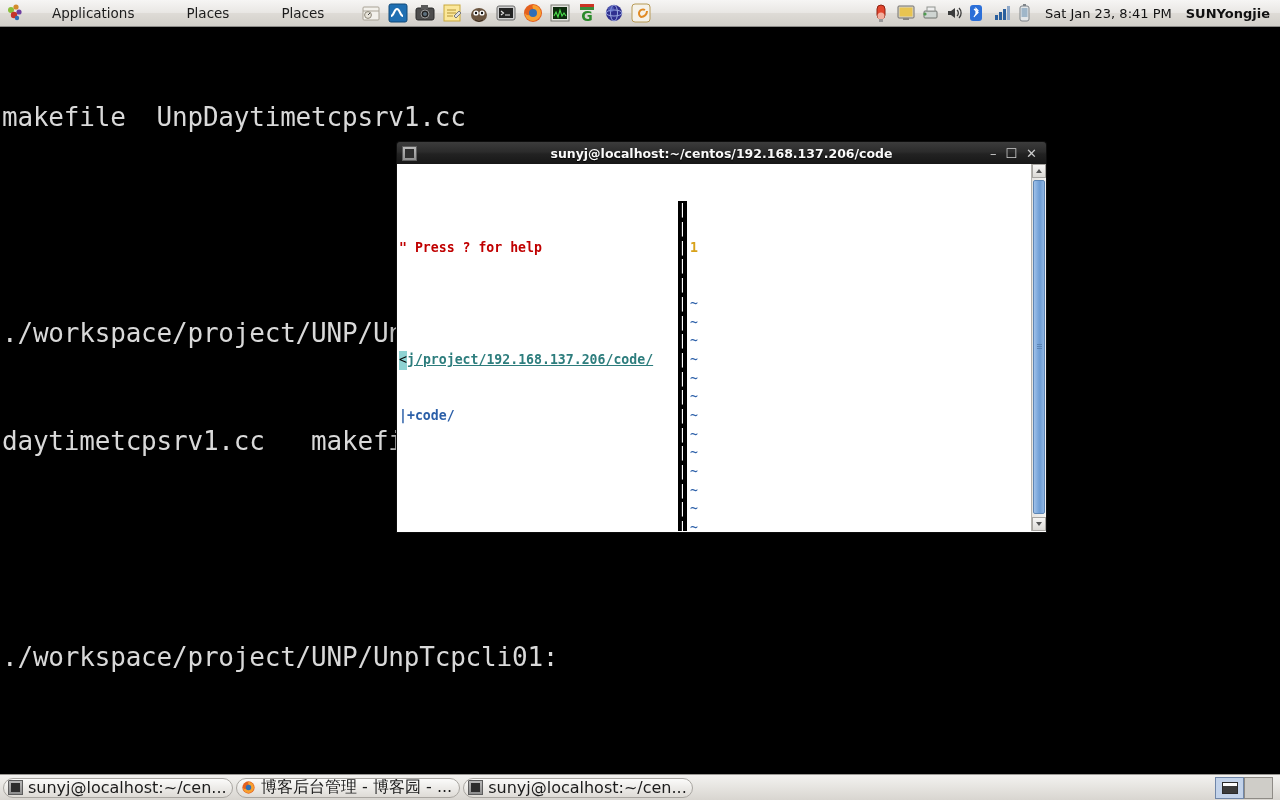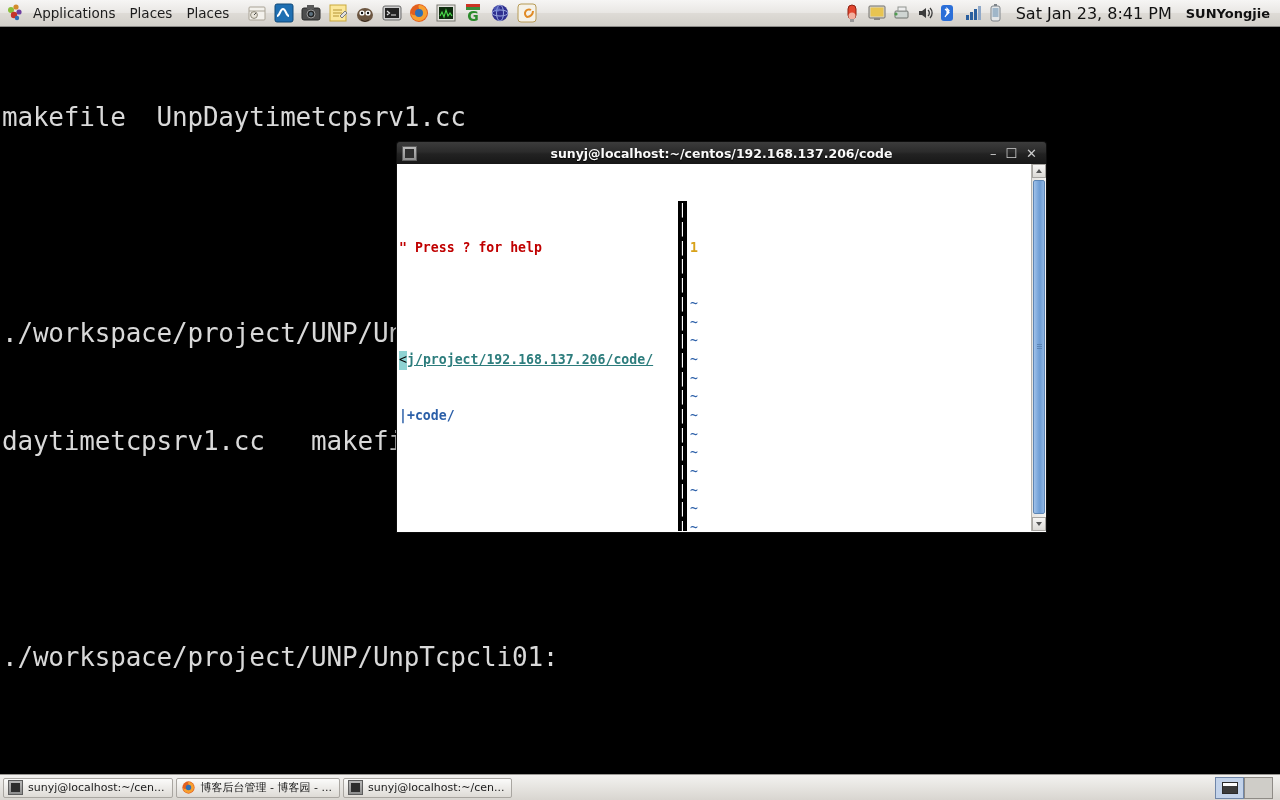--- a/index.html
+++ b/index.html
@@ -13,30 +13,30 @@
   
   #panel {
     position: absolute; left: 0; top: 0; width: 1280px; height: 27px;
     background: linear-gradient(to bottom, #f6f5f4 0%, #e9e7e4 48%, #dedbd6 52%, #d2cfc9 100%);
     border-bottom: 1px solid #8c8b88;
     display: flex; align-items: center;
     font-size: 13.5px; color: #1c1c1c;
     font-family: "DejaVu Sans", sans-serif;
   }
   .menu-item {
-    padding: 3px 7px; margin: 0 0; cursor: default; white-space: nowrap;
+    padding: 3px 7px; margin: 0 19px; cursor: default; white-space: nowrap;
     font-size: 13.5px;
   }
   .menu-item:first-of-type { margin-left: 4px; }
   #panel-launchers { display: flex; align-items: center; margin-left: 10px; gap: 5px; }
   .launcher { width: 22px; height: 22px; position: relative; display:block; }
   #panel-spacer { flex: 1; }
   #tray { display: flex; align-items: center; gap: 6px; margin-right: 10px; }
   .tray-icon { width: 18px; height: 20px; position: relative; display:block; }
-  #clock { font-size: 16px; color: #121212; margin-right: 14px; white-space: nowrap; }
+  #clock { font-size: 13px; color: #121212; margin-right: 14px; white-space: nowrap; }
   #username { font-size: 13px; font-weight: bold; color: #111; margin-right: 10px; white-space: nowrap; }
 
   
   #bgterm {
     position: absolute; left: 0; top: 27px; width: 1280px; height: 747px;
     background: #000; color: #d9d9d9; overflow: hidden;
     font-family: "DejaVu Sans Mono", monospace;
     font-size: 26px; line-height: 36px;
     letter-spacing: -0.2px;
     white-space: pre;
@@ -146,22 +146,22 @@
   #taskbar {
     position: absolute; left: 0; bottom: 0; width: 1280px; height: 26px;
     background: linear-gradient(to bottom, #f3f2f0 0%, #e6e4e0 50%, #d8d5d0 100%);
     border-top: 1px solid #9a9894;
     display: flex; align-items: center; gap: 3px; padding: 0 3px;
   }
   .task-btn {
     height: 20px; display: flex; align-items: center; gap: 5px;
     padding: 0 7px 0 4px;
     background: linear-gradient(to bottom,#fbfbfa,#dedbd6);
-    border: 1px solid #a9a6a1; border-radius: 2px;
-    font-size: 11px; color: #1b1b1b; white-space: nowrap;
+    border: 1px solid #a9a6a1; border-radius: 10px;
+    font-size: 16px; color: #1b1b1b; white-space: nowrap;
     max-width: 230px; overflow: hidden;
     font-family: "DejaVu Sans", sans-serif;
   }
   .task-icon { width: 15px; height: 15px; flex: none; display:block; position: relative; }
   .task-icon.term {
     background: linear-gradient(to bottom,#b9b9b9,#8e8e8e);
     border: 1px solid #5d5d5d;
   }
   .task-icon.term::after {
     content:""; position:absolute; left:2px; top:2px; right:2px; bottom:2px; background:#2e2e2e;

